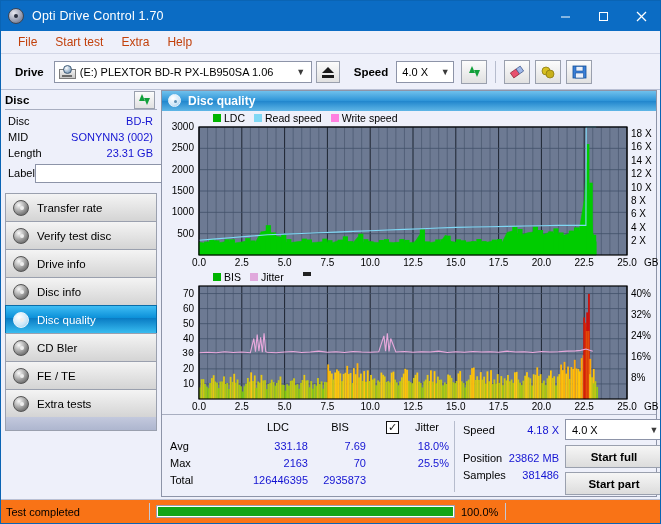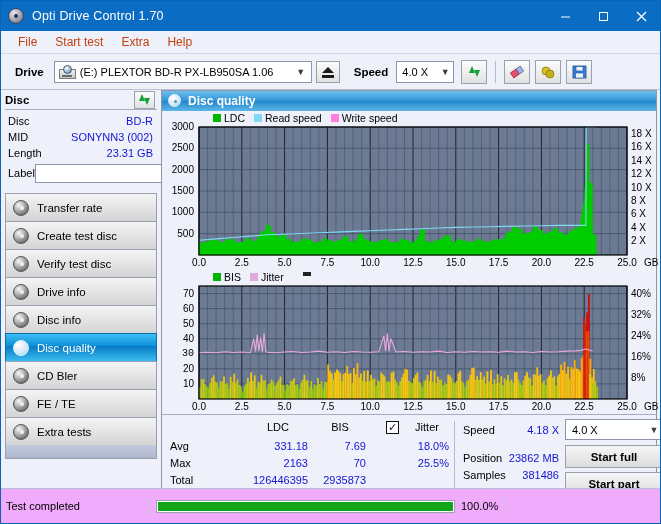--- a/index.html
+++ b/index.html
@@ -274,22 +274,22 @@
     position: absolute; left: 104px;
     width: 98px; height: 23px;
     display: flex; align-items: center; justify-content: center;
     background: linear-gradient(#f6f6f6, #dcdcdc);
     border: 1px solid #9aa0ae;
     font-size: 11.5px; font-weight: bold;
   }
   
   #statusbar {
     position: absolute; left: 0; bottom: 0;
-    width: 659px; height: 35px;
-    background: #f0abfc; border-top: 1px solid #b9c0d4;
+    width: 659px; height: 24px;
+    background: #f97316; border-top: 1px solid #b9c0d4;
     display: flex; align-items: center;
   }
   #status-text { width: 148px; padding-left: 5px; font-size: 11px; }
   #status-sep1 { width: 1px; height: 17px; background: #c3c8d8; }
   #progress-cell {
     width: 355px; display: flex; align-items: center; padding: 0 6px;
   }
   #progress-outer {
     flex: 1 1 auto; height: 13px; background: #fff; border: 1px solid #9aa0ae;
     padding: 1px;
@@ -423,24 +423,20 @@
           <div id="label-btn" class="btn3d">
             <div class="cd-icon"></div>
           </div>
         </div>
       </div>
 
       <div id="nav">
         <div class="nav-btn">
           <span class="nav-icon"></span>
           <span>Transfer rate</span>
-        </div>
-        <div class="nav-btn">
-          <span class="nav-icon"></span>
-          <span>Create test disc</span>
         </div>
         <div class="nav-btn">
           <span class="nav-icon"></span>
           <span>Verify test disc</span>
         </div>
         <div class="nav-btn">
           <span class="nav-icon"></span>
           <span>Drive info</span>
         </div>
         <div class="nav-btn">

